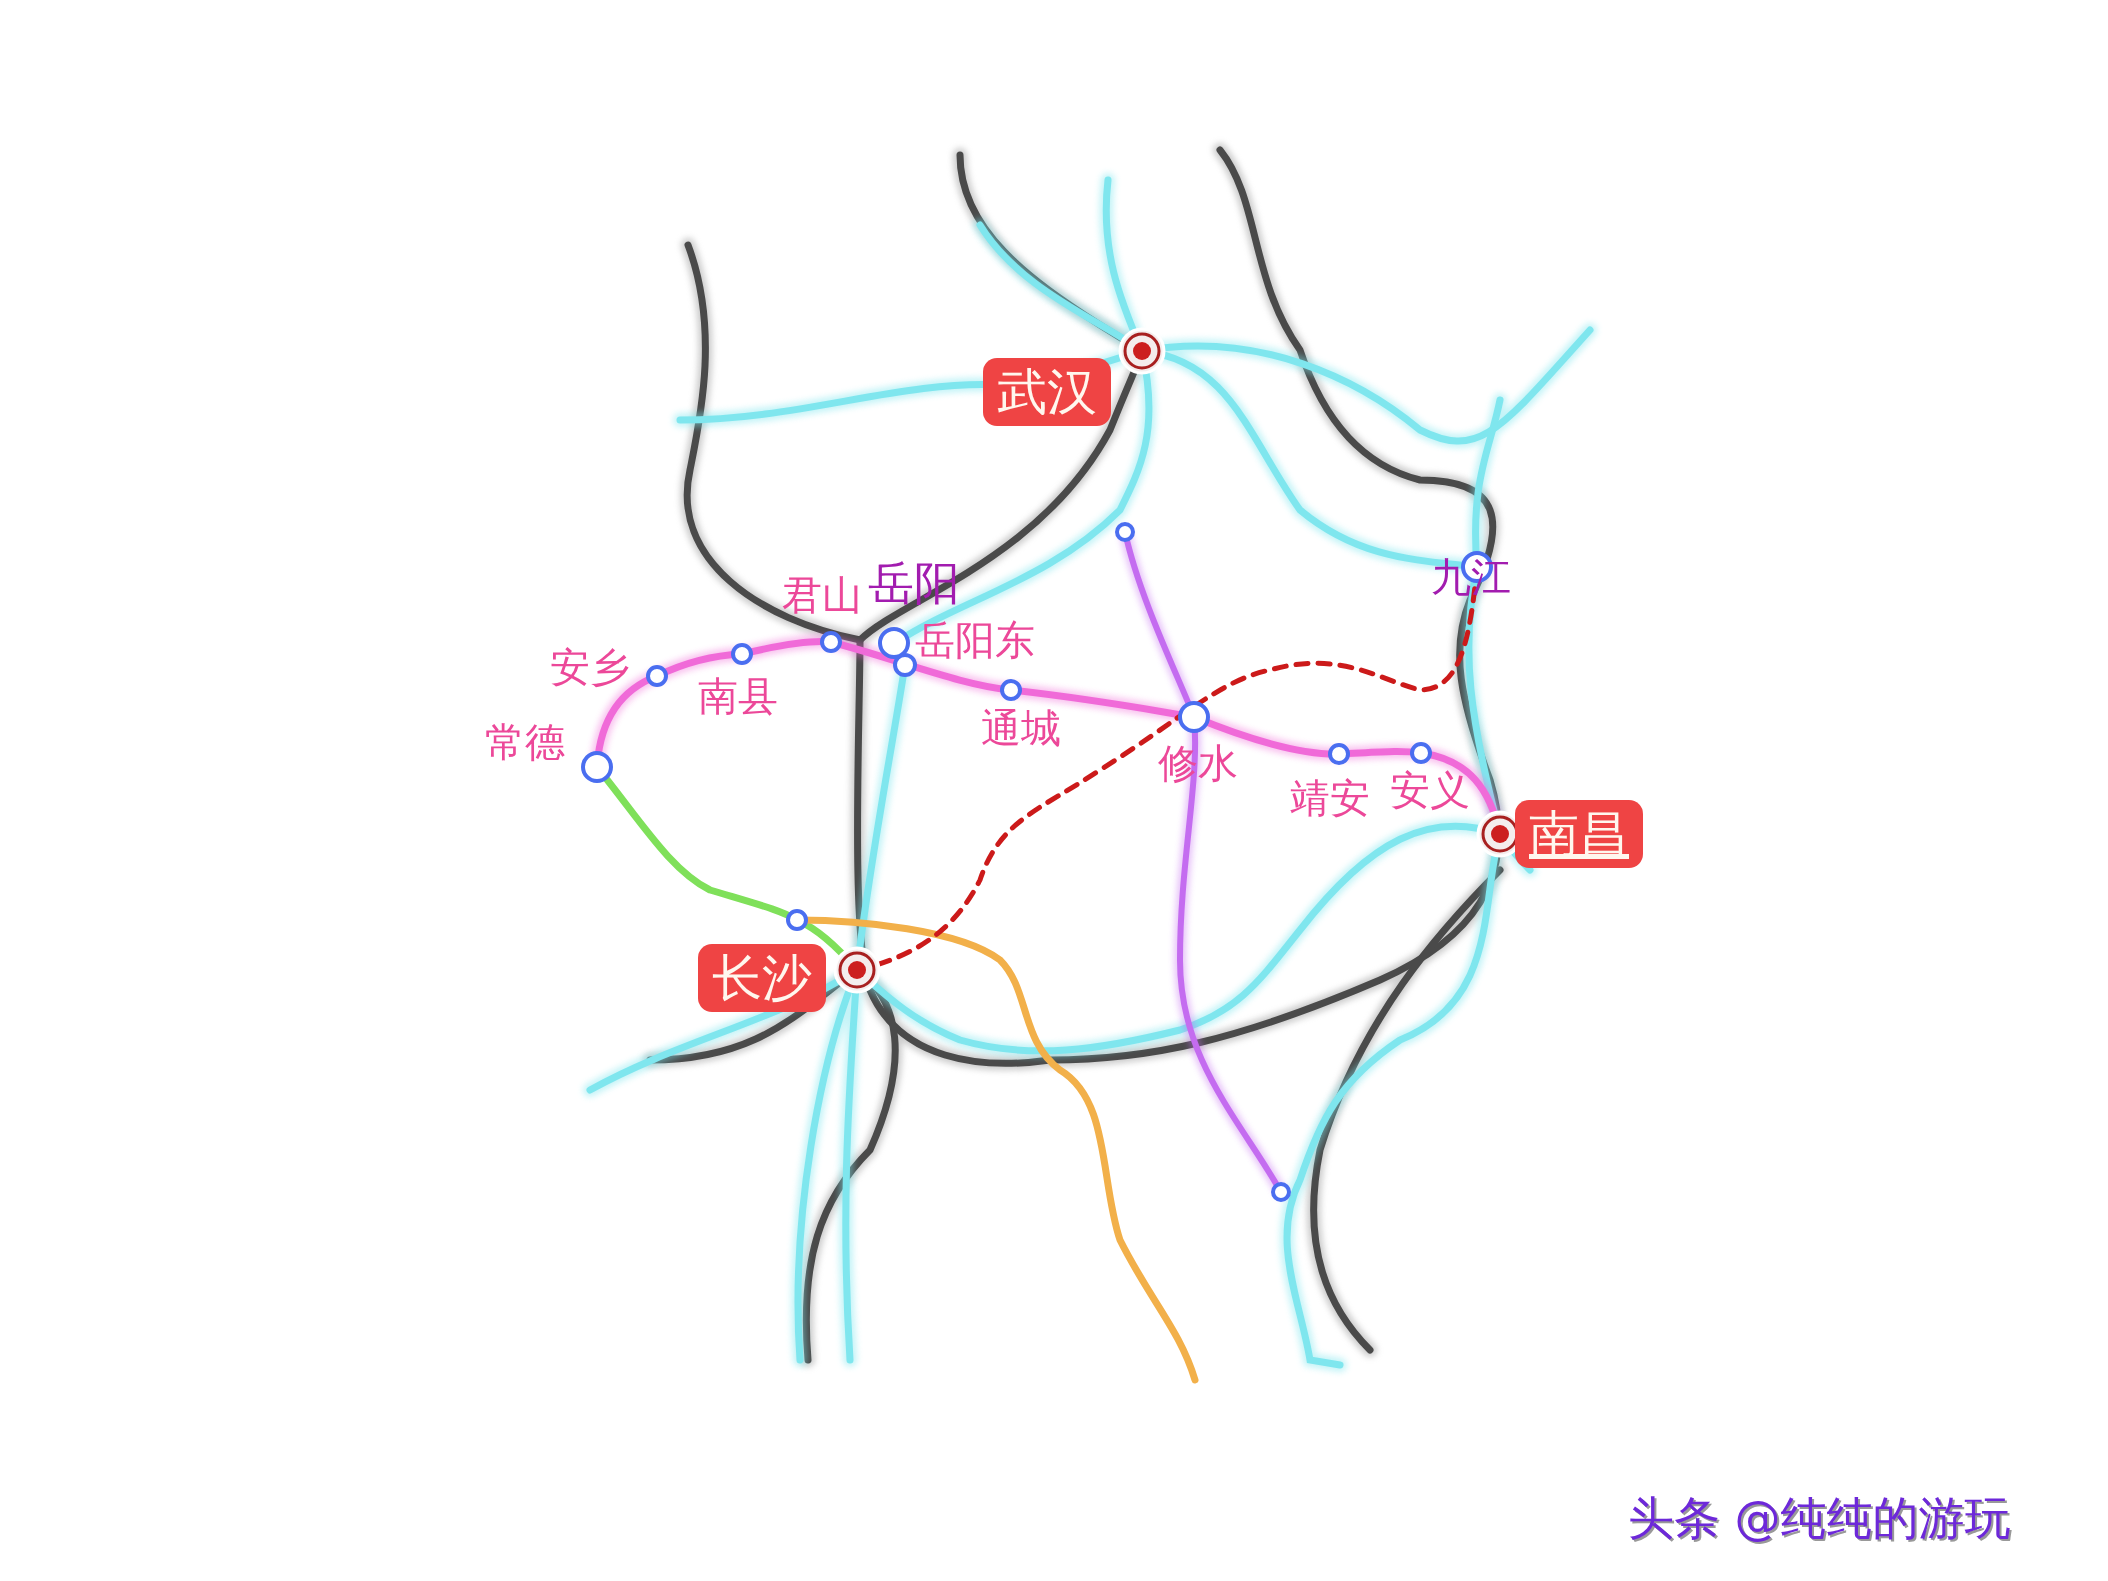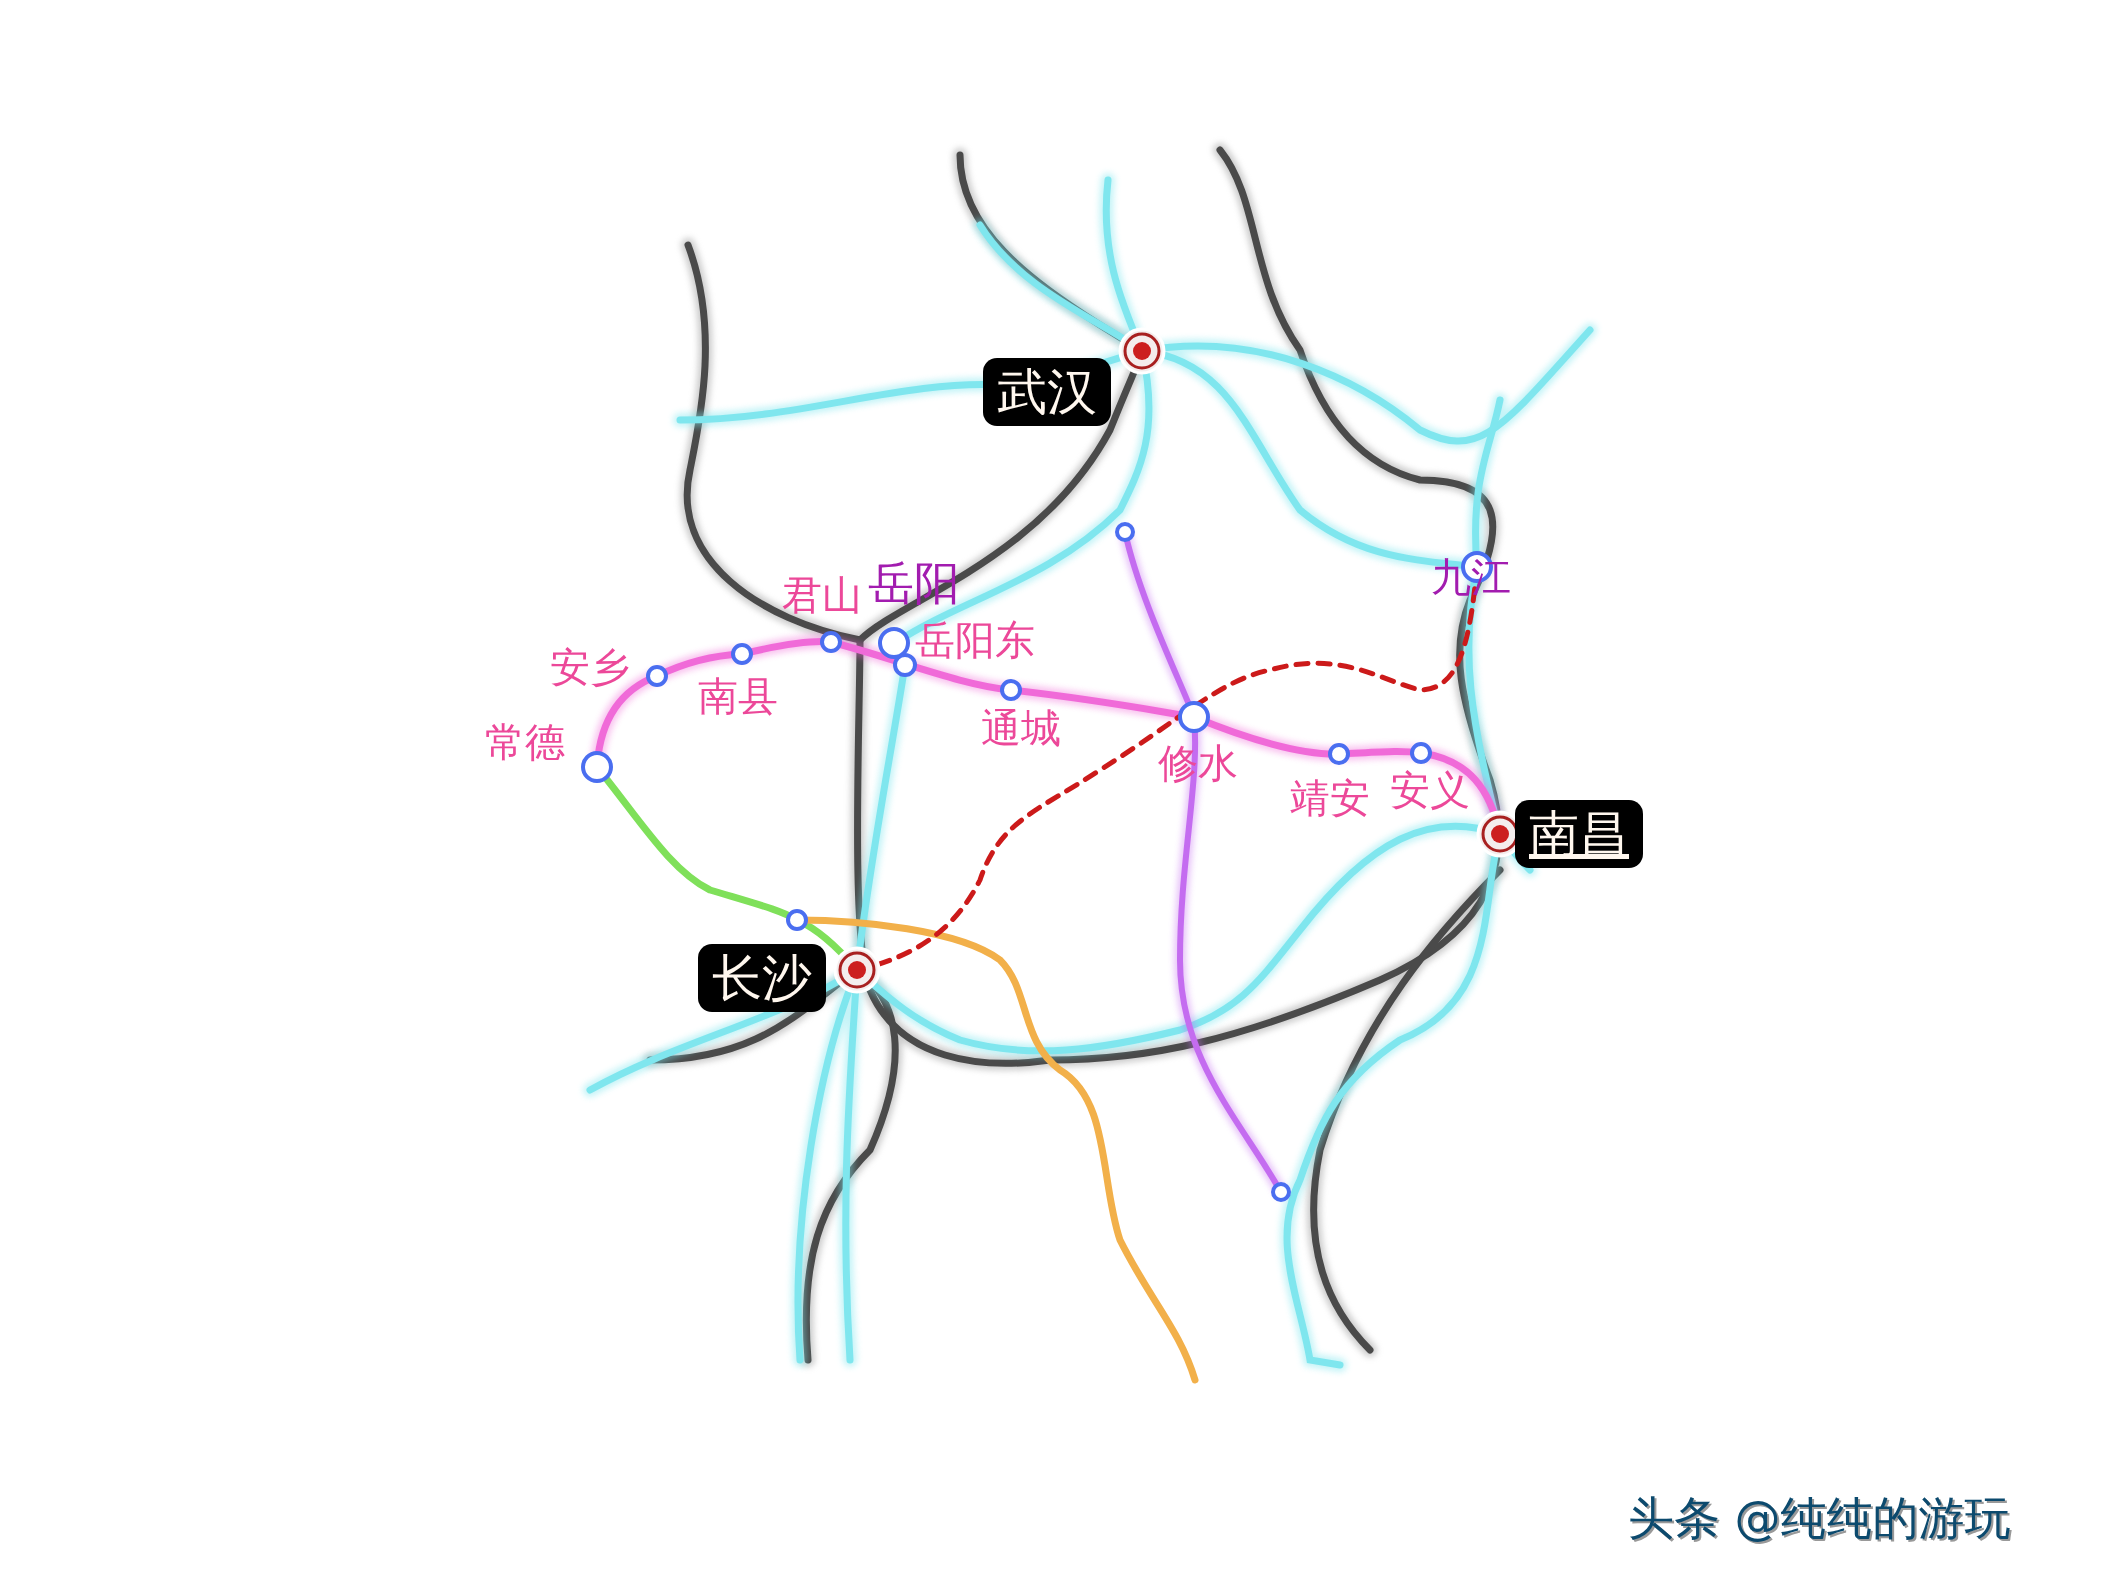--- a/index.html
+++ b/index.html
@@ -1,21 +1,21 @@
 <!DOCTYPE html>
 <html><head>
 <meta charset="utf-8">
 <style>
   html,body{margin:0;padding:0;background:#fff;}
   #stage{position:relative;width:2108px;height:1581px;overflow:hidden;background:#ffffff;font-family:"DejaVu Sans",sans-serif;}
   svg{position:absolute;left:0;top:0;}
   .lbl{position:absolute;color:#ec4899;font-size:40px;line-height:1;white-space:nowrap;}
   .pink{color:#a21caf;}
-  .badge{position:absolute;background:#000000;color:#fff7ee;border-radius:14px;font-size:50px;line-height:1;padding:9px 14px;white-space:nowrap;}
-  .wm{position:absolute;left:1628px;top:1488px;font-size:46px;color:#0c4a6e;text-shadow:2px 2px 0 #999;white-space:nowrap;}
+  .badge{position:absolute;background:#ef4444;color:#fff7ee;border-radius:14px;font-size:50px;line-height:1;padding:9px 14px;white-space:nowrap;}
+  .wm{position:absolute;left:1628px;top:1488px;font-size:46px;color:#6d28d9;text-shadow:2px 2px 0 #999;white-space:nowrap;}
 </style>
 </head>
 <body>
 
 <div id="stage">
 <svg width="2108" height="1581" viewBox="0 0 2108 1581">
   <defs>
     <filter id="glow" x="-20%" y="-20%" width="140%" height="140%">
       <feGaussianBlur stdDeviation="3"></feGaussianBlur>
     </filter>

